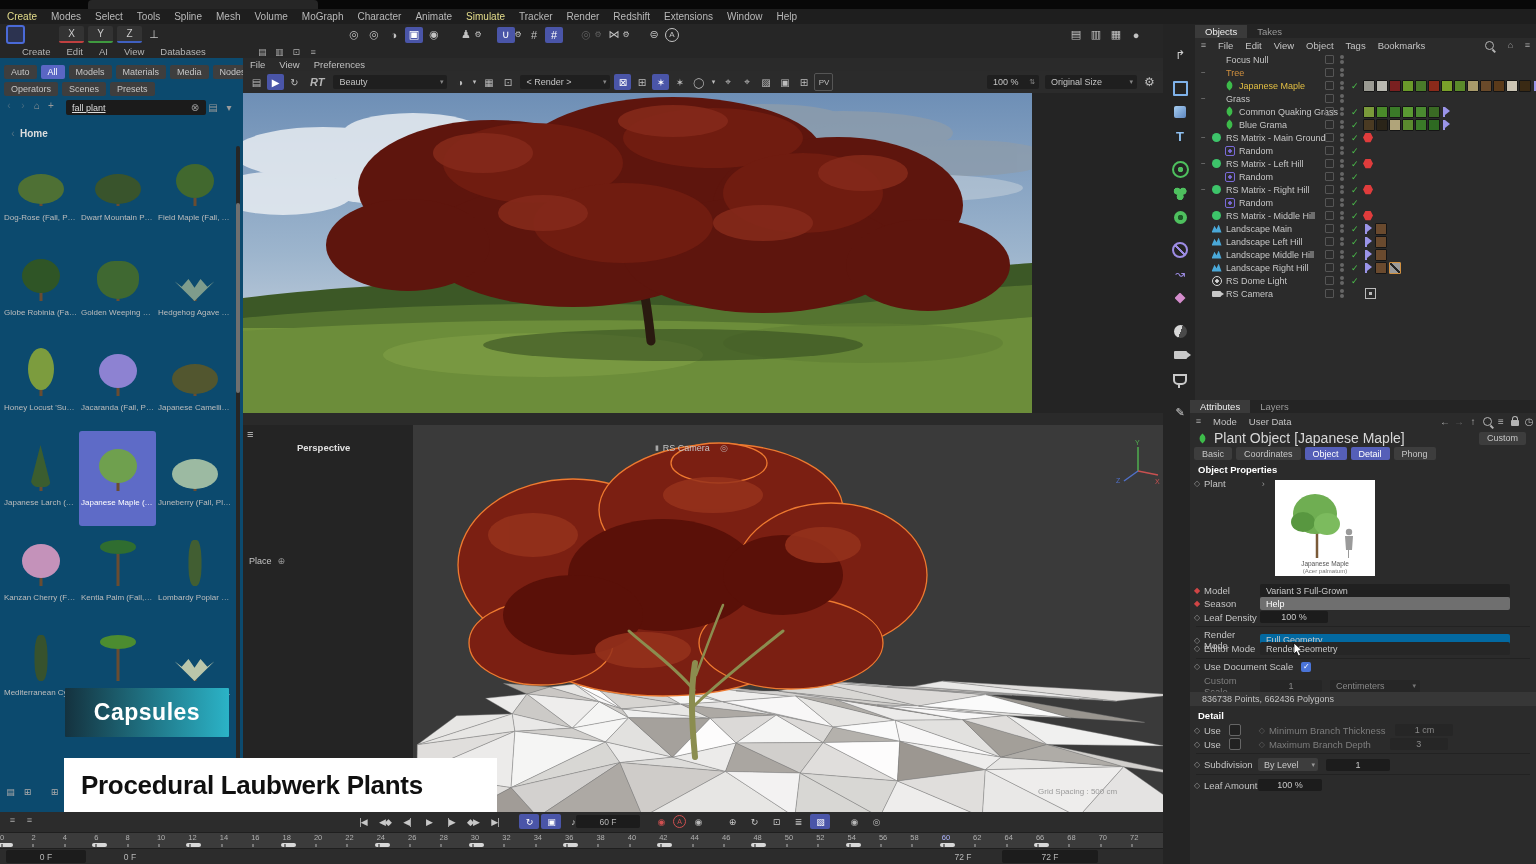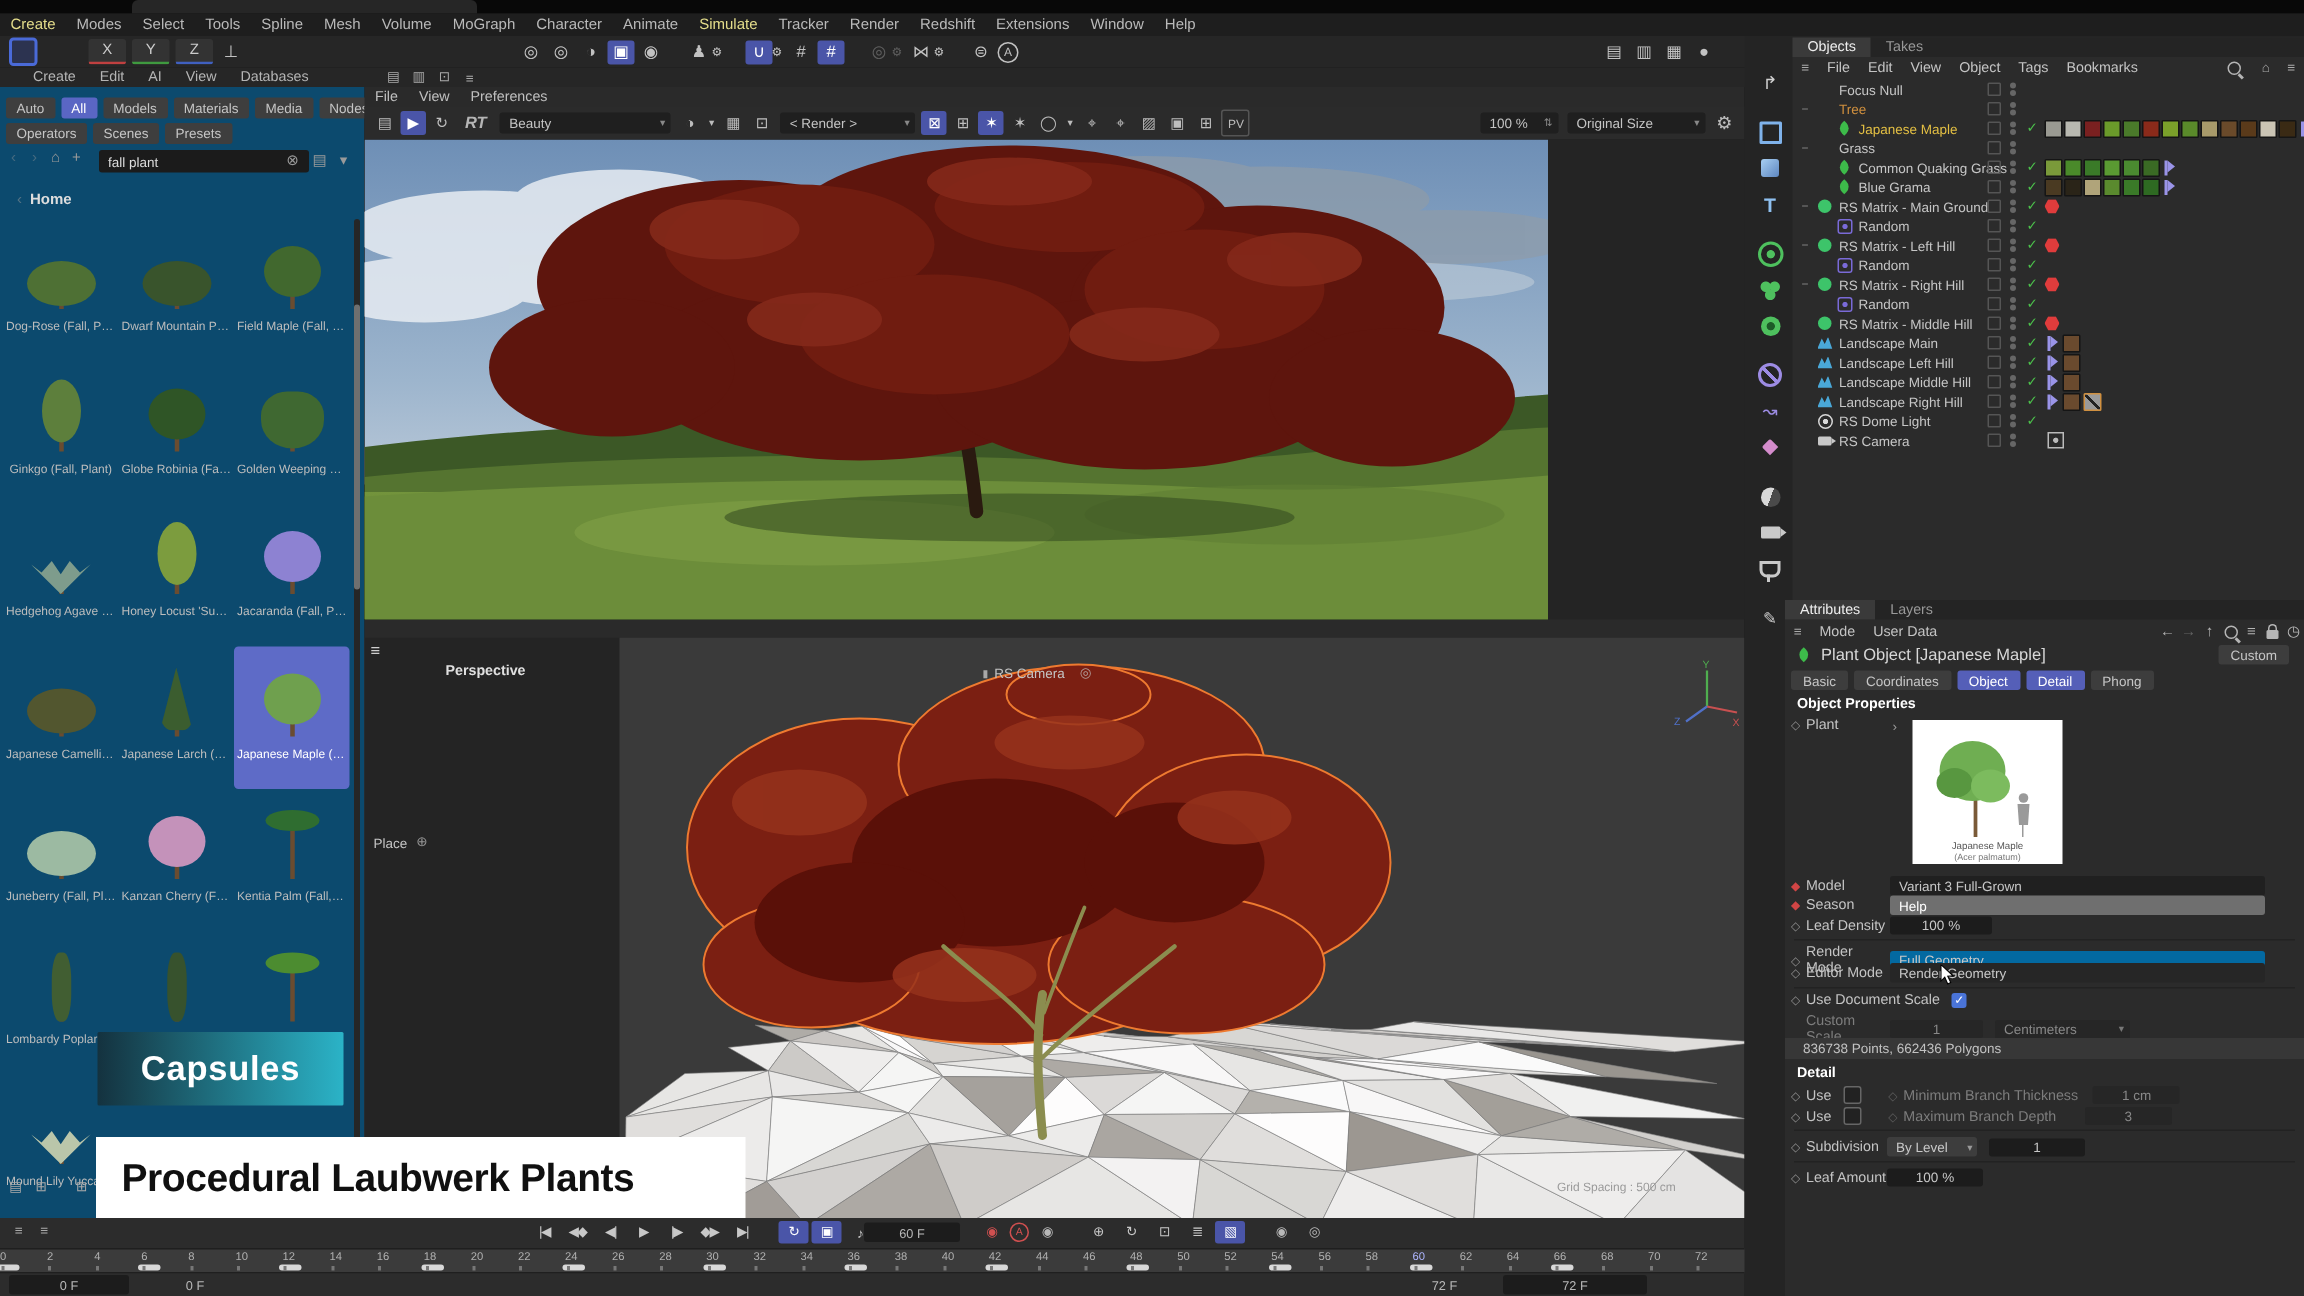--- a/index.html
+++ b/index.html
@@ -25,21 +25,21 @@
   #blue-sq{width:15px;height:15px;border:2px solid #4a6ad8;border-radius:3px;background:#2c3350;}
   #row2{left:0;top:45px;width:1536px;height:13px;background:#262626;}
   #row2 .mi{font-size:9.5px;color:#b5b5b5;padding:0 8px;line-height:13px;}
   .mini-ico{width:13px;height:11px;margin:0 2px;font-size:9px;color:#aaa;display:flex;align-items:center;justify-content:center;}
   
   #asset-panel{left:0;top:58px;width:243px;height:754px;background:#0c4a6e;}
   .pill{height:14px;padding:0 7px;margin-right:4px;background:#3e3e3e;border-radius:2px;color:#c6c6c6;
     font-size:9px;display:flex;align-items:center;}
   .pill.active{background:#5a66c4;color:#fff;}
   #search-box{left:66px;top:42px;width:120px;height:15px;background:#1b1b1b;border:none;border-radius:2px;
-    color:#ddd;font-size:9px;padding:0 14px 0 6px;outline:none;font-family:inherit;}
+    color:#ddd;font-size:9px;padding:0 14px 0 6px;outline:none;font-family:inherit;text-decoration:underline;}
   .sicon{font-size:10px;color:#9a9a9a;width:14px;text-align:center;}
   #plant-grid{left:2px;top:88px;width:232px;display:flex;flex-wrap:wrap;}
   .plant-cell{width:77px;height:93px;padding-top:2px;border-radius:3px;}
   .plant-cell.selected{background:#5e6bc7;}
   .plant-thumb{width:69px;height:64px;margin:0 auto;position:relative;}
   .crown{position:absolute;left:50%;transform:translateX(-50%);bottom:14px;border-radius:50%;}
   .bush .crown{width:46px;height:30px;bottom:8px;}
   .tree .crown{width:38px;height:34px;}
   .tall .crown{width:26px;height:42px;bottom:12px;}
   .conifer .crown{width:24px;height:42px;bottom:10px;border-radius:50% 50% 35% 35%;clip-path:polygon(50% 0,95% 100%,5% 100%);}
@@ -423,27 +423,20 @@
         <div class="plant-label">Dwarf Mountain Pine (...</div>
       </div>
       <div class="plant-cell">
         <div class="plant-thumb tree">
           <div class="trunk"></div>
           <div class="crown" style="background: rgb(65, 104, 46);"></div>
         </div>
         <div class="plant-label">Field Maple (Fall, Plant)</div>
       </div>
       <div class="plant-cell">
-        <div class="plant-thumb tall">
-          <div class="trunk"></div>
-          <div class="crown" style="background: rgb(93, 127, 60);"></div>
-        </div>
-        <div class="plant-label">Ginkgo (Fall, Plant)</div>
-      </div>
-      <div class="plant-cell">
         <div class="plant-thumb tree">
           <div class="trunk"></div>
           <div class="crown" style="background: rgb(47, 85, 38);"></div>
         </div>
         <div class="plant-label">Globe Robinia (Fall, Pl...</div>
       </div>
       <div class="plant-cell">
         <div class="plant-thumb willow">
           <div class="trunk"></div>
           <div class="crown" style="background: rgb(63, 104, 49);"></div>
@@ -1361,21 +1354,21 @@
     <span class="at-ico">≡</span>
     <span class="at-ico">
         <span class="ico-lock"></span>
       </span>
     <span class="at-ico">◷</span>
   </div>
   <div class="abs flex" style="left:6px;top:30px;width:334px">
     <span class="oi oi-plant">
         <span></span>
       </span>
-    <span style="font-size:11px;color:#d8d8d8;margin-left:2px">Plant Object [Japanese Maple]</span>
+    <span style="font-size:14px;color:#d8d8d8;margin-left:2px">Plant Object [Japanese Maple]</span>
     <div style="flex:1"></div>
     <div class="at-tab" style="background:#3d3d3d">
         <span>Custom</span>
       </div>
   </div>
   <div class="abs flex" style="left:4px;top:47px">
 
   <div class="at-tab">
         <span>Basic</span>
       </div>

